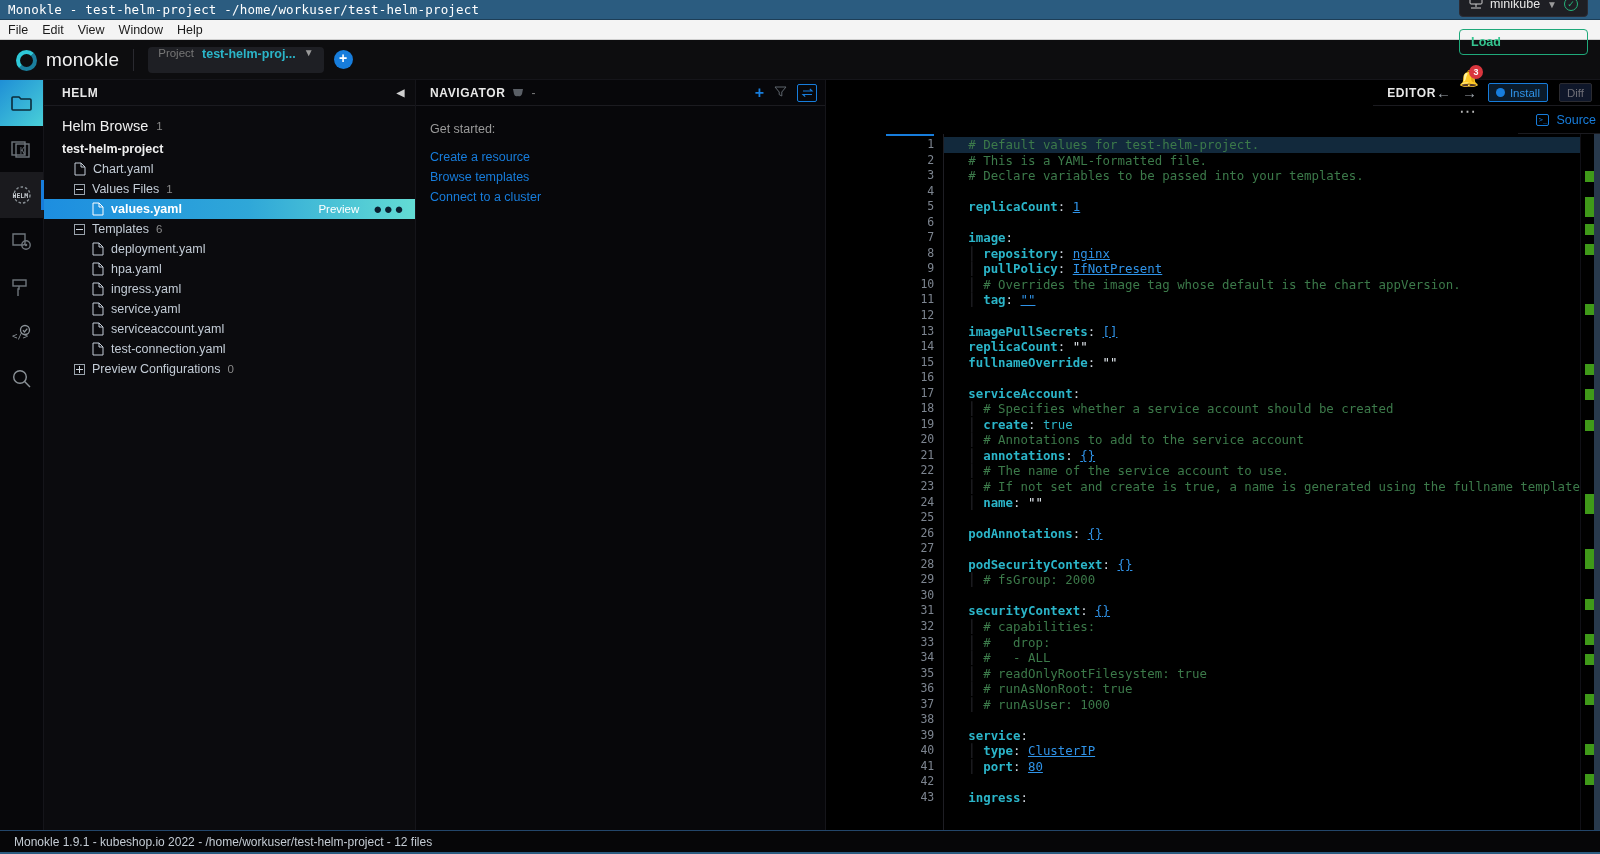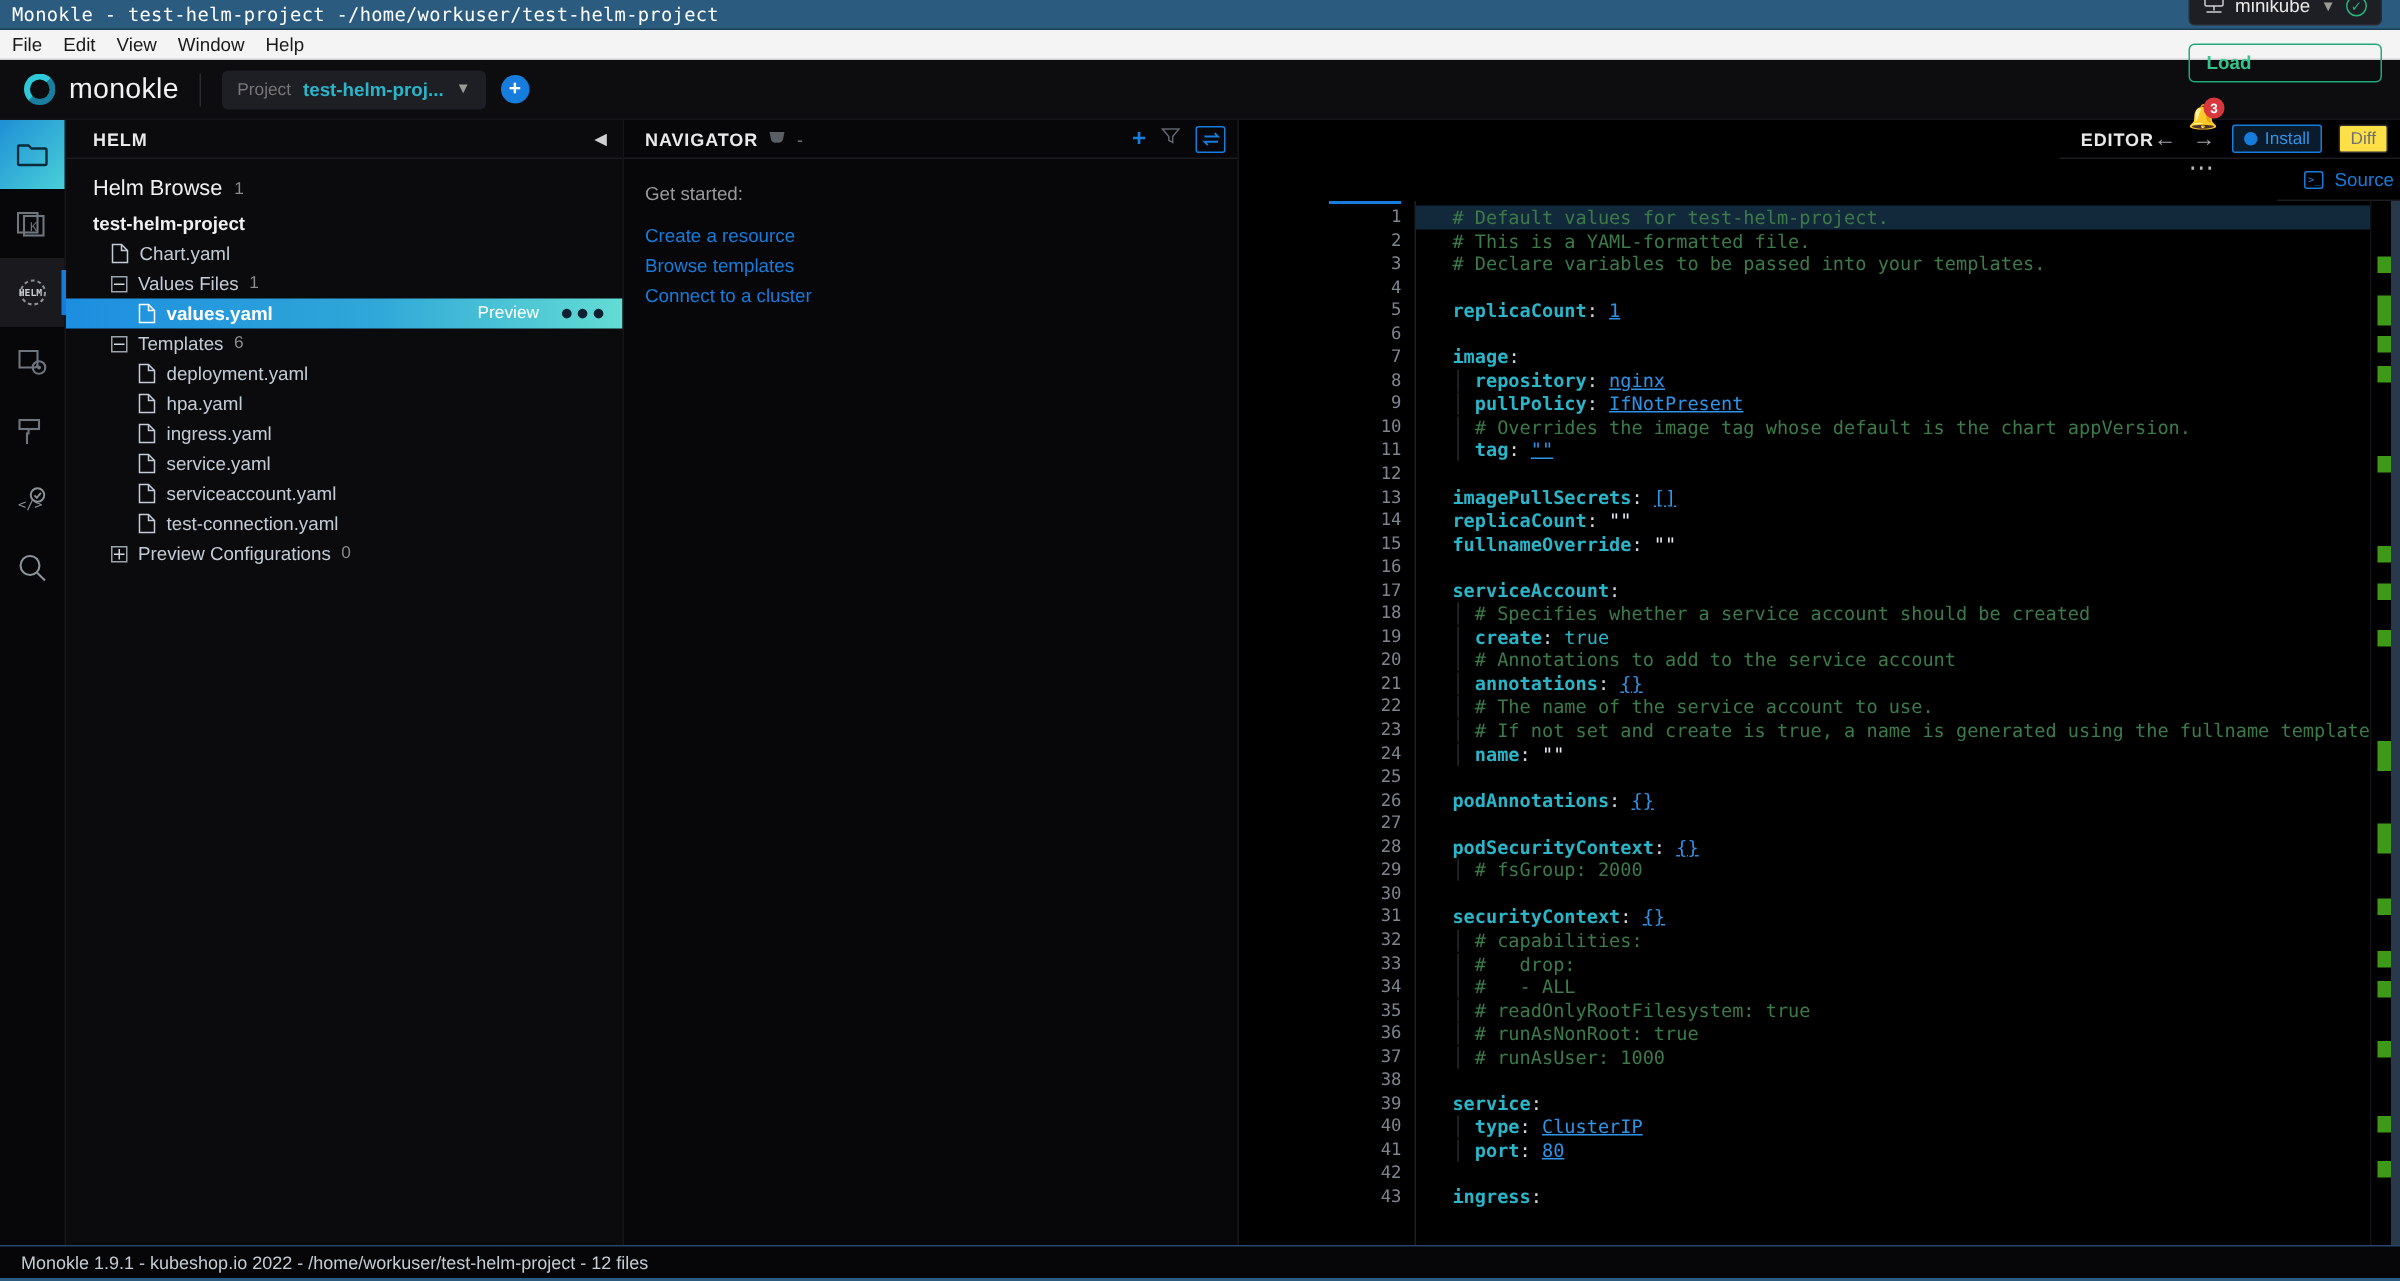--- a/index.html
+++ b/index.html
@@ -27,28 +27,28 @@
   }
   .menubar span { cursor:default; }
 
   
   .appheader {
     height:40px; background:#0d0d0f; flex:none;
     display:flex; align-items:center; padding:0 12px 0 12px;
     border-bottom:1px solid #15151a;
     position:relative;
   }
-  .logo { display:flex; align-items:flex-start; gap:9px; padding-left:4px; }
+  .logo { display:flex; align-items:flex-end; gap:9px; padding-left:4px; }
   .logo-mark { width:21px; height:21px; border-radius:50%;
     border:4px solid #2ec8d8; border-right-color:#1a7f9e; border-bottom-color:#1a7f9e; }
   .logo-text { color:#f2f2f2; font-size:19px; letter-spacing:.2px; }
   .hdr-divider { width:1px; height:22px; background:#2a2a30; margin:0 14px; }
   .project-pill {
     height:26px; background:#1e1f24; border-radius:4px;
-    display:flex; align-items:center; gap:8px; padding:0 10px;
+    display:flex; gap:8px; padding:0 10px;
     font-size:12.5px; color:#e6e6e6;
   }
   .project-pill .lbl { color:#777; font-size:11.5px; }
   .project-pill .val { font-weight:bold; }
   .project-pill .chev { color:#9a9a9a; font-size:10px; }
   .plus-circle {
     width:19px; height:19px; border-radius:50%; background:#177ddc; margin-left:10px;
     color:#fff; font-size:14px; line-height:17px; text-align:center; font-weight:bold;
   }
   .hdr-right { margin-left:auto; display:flex; gap:12px;flex-direction:column; }
@@ -148,21 +148,21 @@
   .ed-head { height:26px; flex:none; display:flex; align-items:center; padding:0 8px 0 14px;
              border-bottom:1px solid #1b1b20; }
   .ed-head .t { color:#e9e9e9; font-size:12px; font-weight:bold; letter-spacing:.6px; }
   .ed-head .acts { margin-left:auto; display:flex; align-items:center; gap:11px; }
   .arrow { color:#9fa6ad; font-size:15px; }
   .install-btn { height:19px; padding:0 7px; border:1px solid #177ddc; border-radius:2px;
                  background:#0a1b2b; color:#2f93e8; font-size:11.5px; display:flex;
                  align-items:center; gap:5px; }
   .install-dot { width:9px; height:9px; border-radius:50%; background:#177ddc; }
   .diff-btn { height:19px; padding:0 7px; border:1px solid #2b2b31; border-radius:2px;
-              background:#fde047; color:#6e6e76; font-size:11.5px; display:flex; align-items:center; }
+              background:#0f172a; color:#6e6e76; font-size:11.5px; display:flex; align-items:center; }
   .tabbar { height:28px; flex:none; display:flex; align-items:center; padding-left:14px;
             border-bottom:1px solid #1b1b20; }
   .tab { display:flex; align-items:center; gap:7px; color:#177ddc; font-size:12.5px;
          height:28px; padding:0 4px; }
   .tabicon { width:13px; height:12px; border:1px solid #177ddc; border-radius:2px;
              font-size:7px; color:#177ddc; display:flex; align-items:center; justify-content:center;
              font-family:"DejaVu Sans Mono", monospace; }
 
   .code-area { flex:1; display:flex; min-height:0; position:relative; background:#000; }
   .tab-underline { position:absolute; left:0; top:0; width:48px; height:2px; background:#177ddc; }

